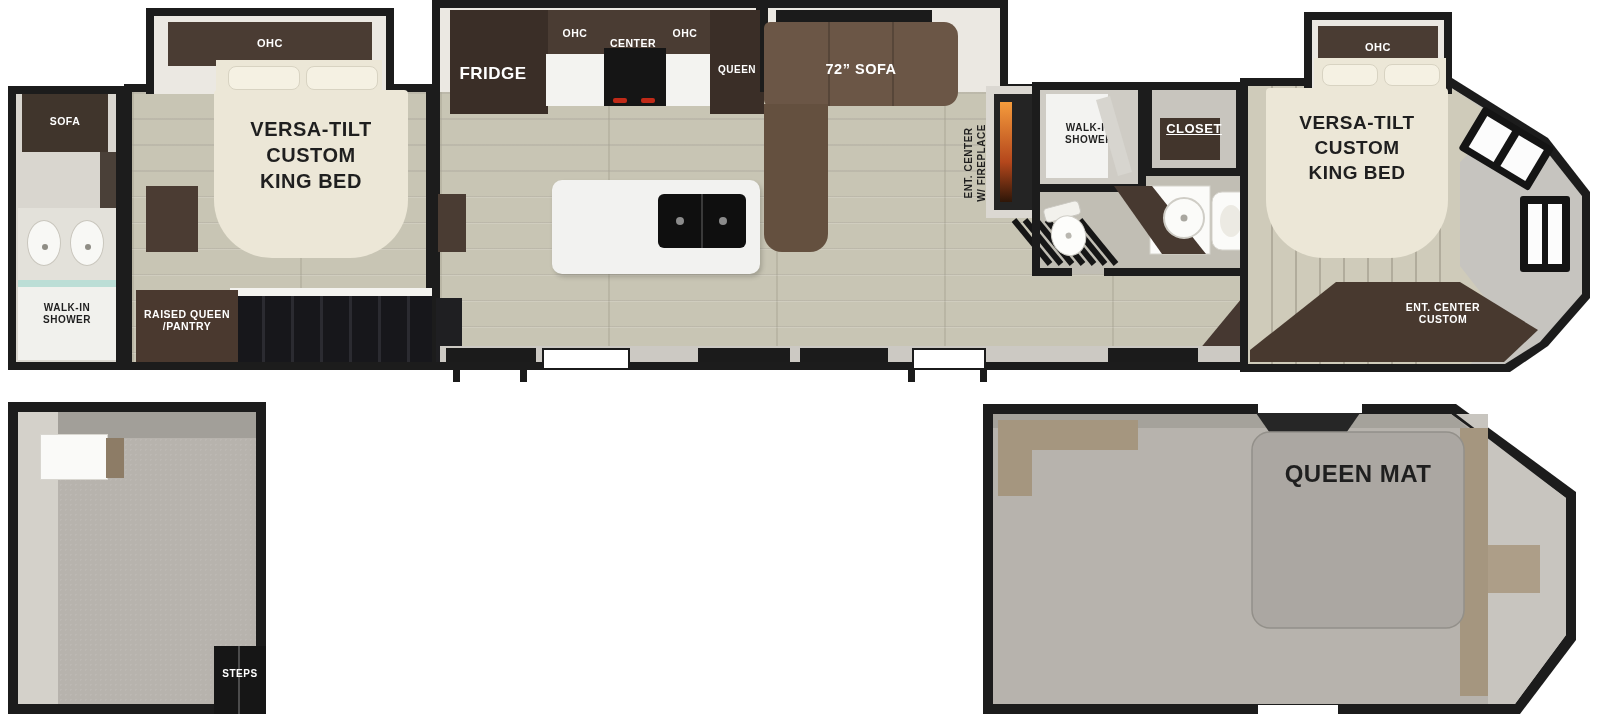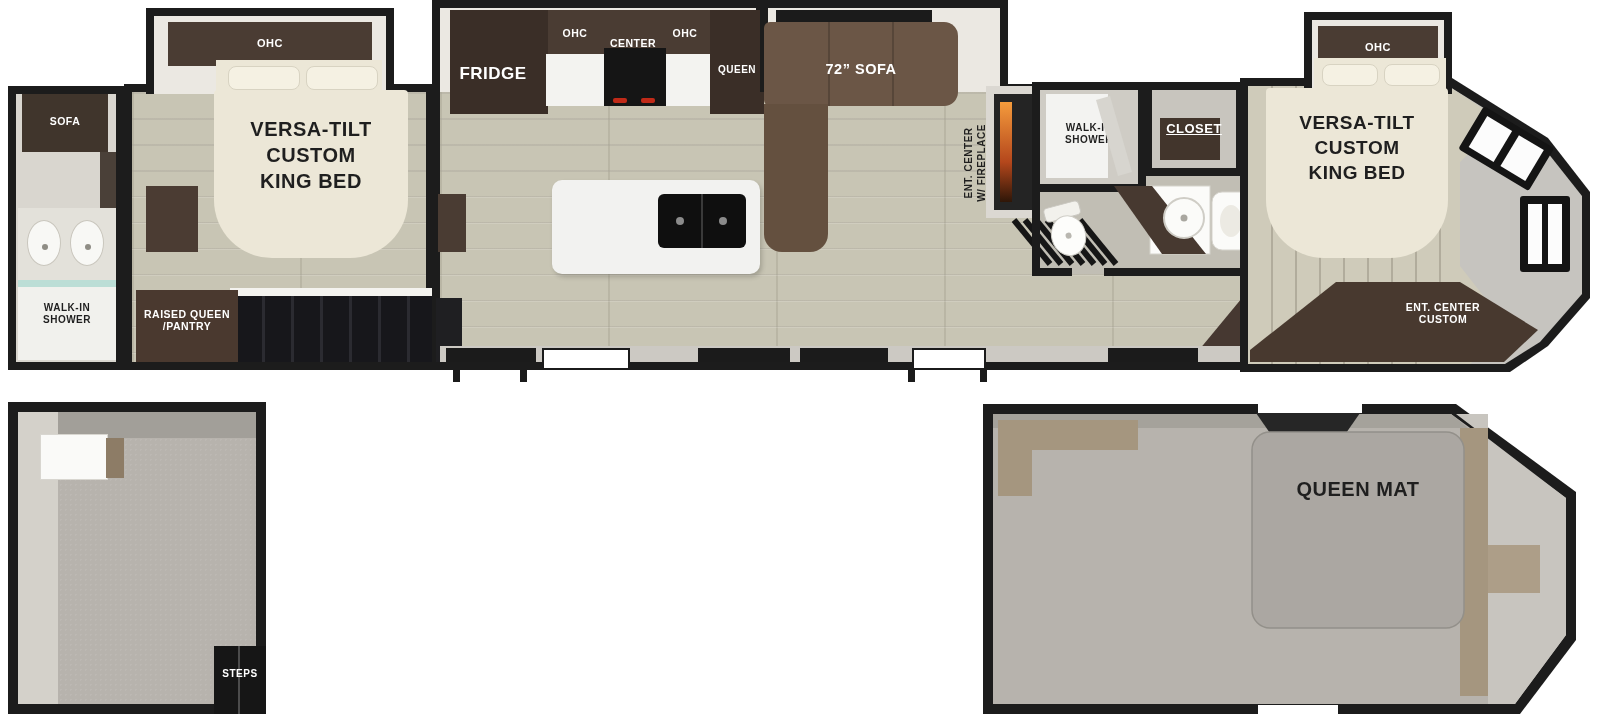--- a/index.html
+++ b/index.html
@@ -223,15 +223,15 @@
 
   <div class="abs carpet" style="left:8px;top:402px;width:258px;height:312px;border:10px solid #1c1c1c;"></div>
   <div class="abs" style="left:18px;top:412px;width:40px;height:292px;background:#d4d1ca;"></div>
   <div class="abs" style="left:58px;top:412px;width:198px;height:26px;background:#a29f99;"></div>
   <div class="abs" style="left:40px;top:434px;width:68px;height:46px;background:#fafaf8;border:1px solid #d8d6d0;"></div>
   <div class="abs" style="left:106px;top:438px;width:18px;height:40px;background:#8d7c66;"></div>
   <div class="abs" style="left:214px;top:646px;width:52px;height:68px;background:#161616;"></div>
   <div class="abs" style="left:238px;top:646px;width:2px;height:68px;background:#4c4c4c;"></div>
   <div class="lbl" style="left:210px;top:668px;width:60px;font-size:10px;text-align:center;">STEPS</div>
 
-  <div class="lbl dark" style="left:1258px;top:478px;width:200px;font-size:20px;letter-spacing:.5px;">QUEEN MAT</div>
+  <div class="lbl dark" style="left:1258px;top:460px;width:200px;font-size:24px;letter-spacing:.5px;">QUEEN MAT</div>
 
 </div>
 
 </body></html>

